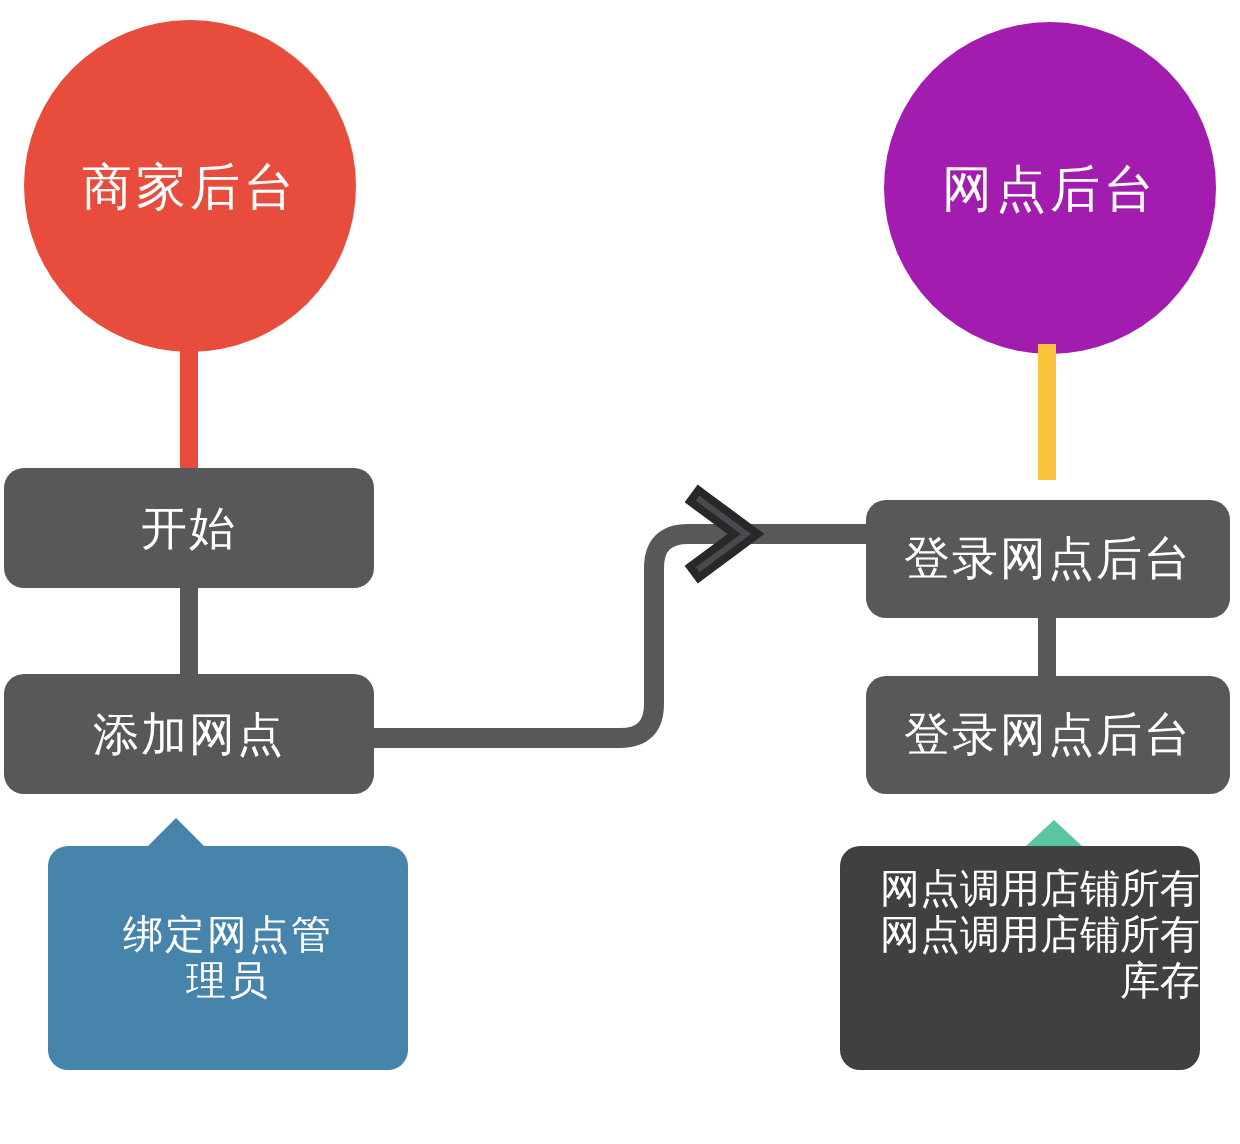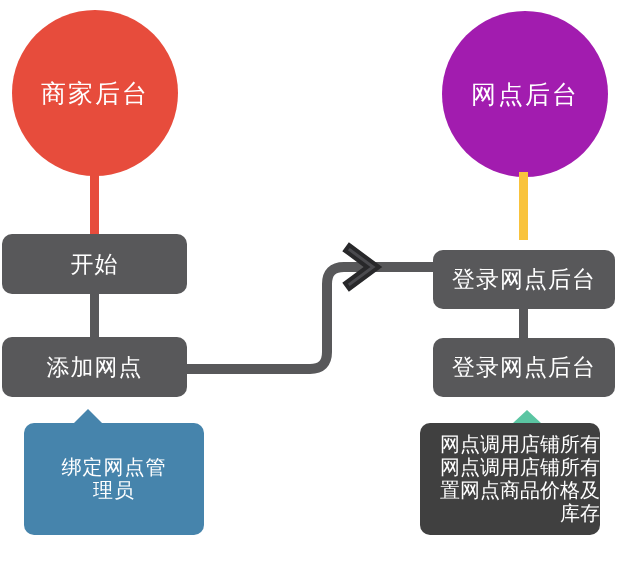--- a/index.html
+++ b/index.html
@@ -166,17 +166,16 @@
   <div class="tri" id="tri-blue"></div>
   <div class="tri" id="tri-green"></div>
 
   <div class="callout" id="callout-blue">
     <div class="callout-line">绑定网点管</div>
     <div class="callout-line">理员</div>
   </div>
   <div class="callout" id="callout-green">
     <div class="callout-line">网点调用店铺所有</div>
     <div class="callout-line">网点调用店铺所有</div>
-    <div class="callout-line">置网点商品价格及</div>
     <div class="callout-line">库存</div>
   </div>
 
 </div>
 
 </body></html>

